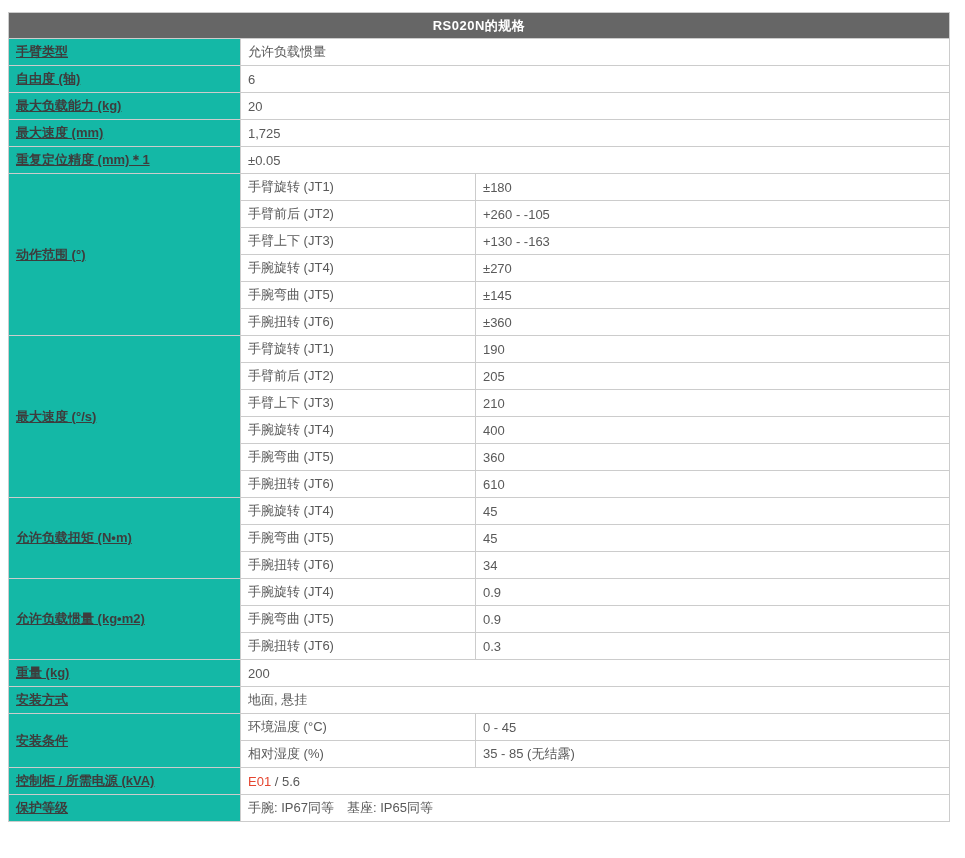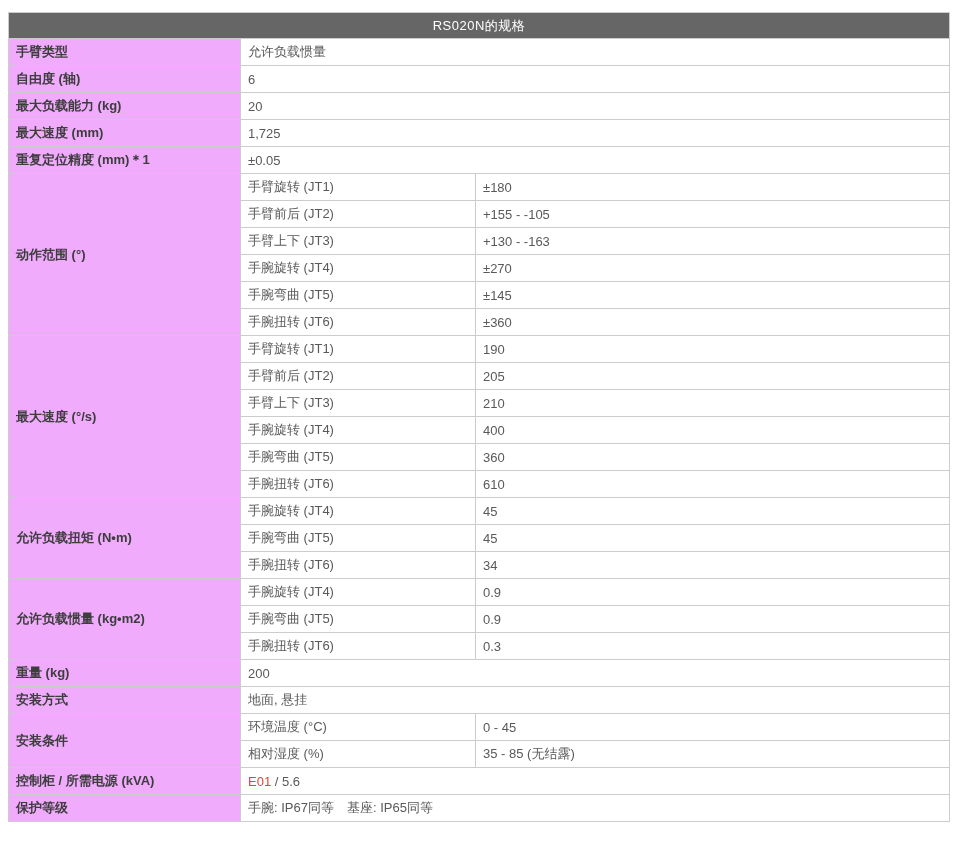--- a/index.html
+++ b/index.html
@@ -22,39 +22,40 @@
   }
   table.spec {
     border-collapse: collapse;
     width: 941px;
     table-layout: fixed;
   }
   table.spec th.title {
     background: #666666;
     color: #ffffff;
     font-size: 13px;
-    font-weight: normal;
+    font-weight: bold;
     height: 26px;
     text-align: center;
     border: 1px solid #cccccc;
     letter-spacing: 0.5px;
   }
   table.spec td {
     border: 1px solid #cccccc;
     height: 27px;
     font-size: 13px;
     padding: 2px 7px;
     vertical-align: middle;
     color: #595959;
     background: #ffffff;
   }
   table.spec td.lbl {
-    background: #f0abfc;
+    background: #14b8a6;
     font-weight: bold;
     color: #3d3d3d;
+    text-decoration: underline;
   }
   col.c1 { width: 232px; }
   col.c2 { width: 235px; }
   col.c3 { width: 474px; }
   a.e01-link {
     color: #e5452f;
     text-decoration: none;
     cursor: pointer;
     text-align: center;
   }
@@ -104,21 +105,21 @@
           <td colspan="2">±0.05</td>
         </tr>
 
         <tr>
           <td class="lbl" rowspan="6">动作范围 (°)</td>
           <td>手臂旋转 (JT1)</td>
           <td>±180</td>
         </tr>
         <tr>
           <td>手臂前后 (JT2)</td>
-          <td>+155 - -105</td>
+          <td>+260 - -105</td>
         </tr>
         <tr>
           <td>手臂上下 (JT3)</td>
           <td>+130 - -163</td>
         </tr>
         <tr>
           <td>手腕旋转 (JT4)</td>
           <td>±270</td>
         </tr>
         <tr>

